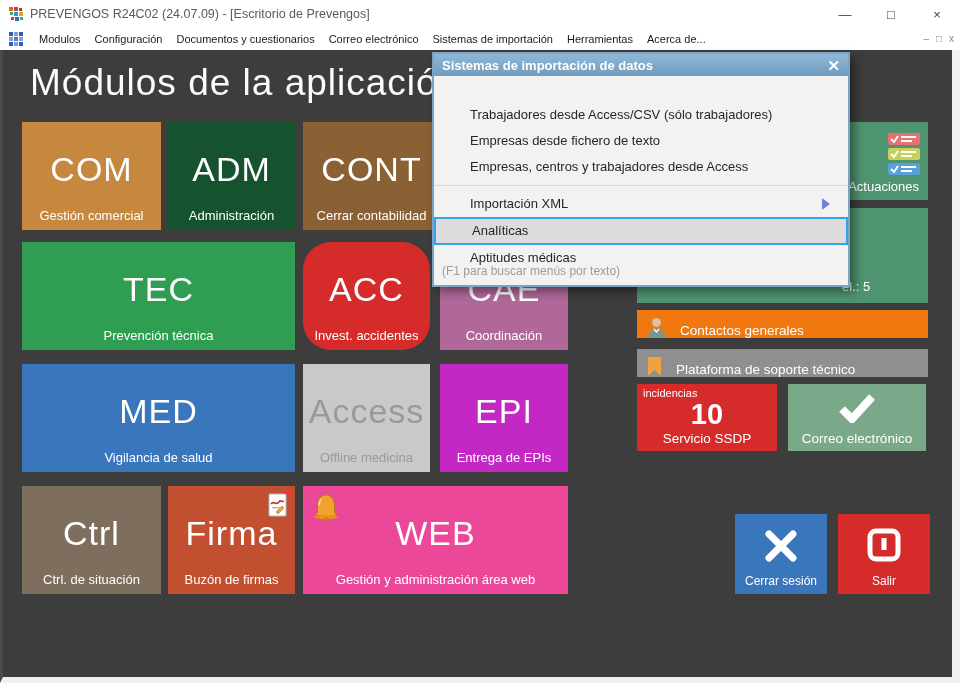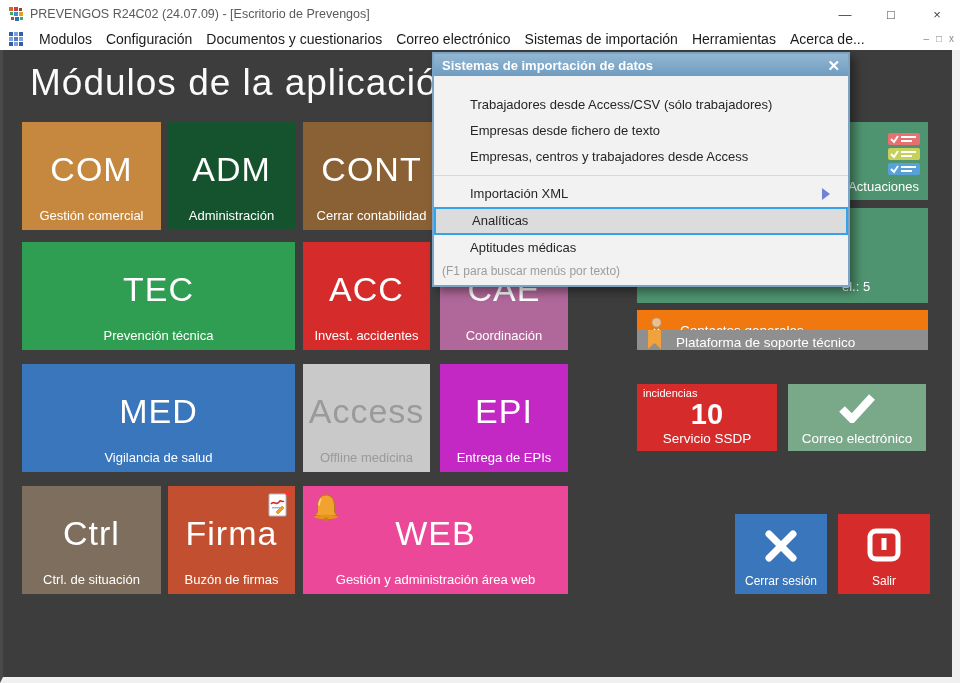--- a/index.html
+++ b/index.html
@@ -13,54 +13,54 @@
   .titlebar { position:absolute; top:0; left:0; width:960px; height:28px; background:#ffffff; }
   .appicon { position:absolute; left:9px; top:7px; width:15px; height:15px; }
   .wintitle { position:absolute; left:30px; top:7px; font-size:12.5px; color:#5a5a5a; }
   .winbtns { position:absolute; right:0; top:0; height:28px; display:flex; }
   .winbtn { width:46px; height:28px; display:flex; align-items:center; justify-content:center;
             font-size:13px; color:#444; cursor:default; }
   
   .menubar { position:absolute; top:28px; left:0; width:960px; height:22px; background:#ffffff;
              display:flex; align-items:center; }
   .menuicon { width:14px; height:14px; margin-left:9px; margin-right:9px; flex:none; }
-  .menuitem { font-size:14px; color:#1b1b1b; padding:0 7px; white-space:nowrap; }
+  .menuitem { font-size:11px; color:#1b1b1b; padding:0 7px; white-space:nowrap; }
   .mdibtns { position:absolute; right:6px; top:0; height:22px; display:flex; align-items:center; gap:7px; }
   .mdibtn { font-size:10px; color:#8a8a8a; line-height:1; }
   
   .client { position:absolute; top:50px; left:0; width:960px; height:633px;
             background:#3d3d3d; border-right:8px solid #f0f0f0; border-bottom:6px solid #f0f0f0;
             border-left:3px solid #4a4a4a; z-index:0; }
   .pagetitle { position:absolute; left:30px; top:62px; font-size:37px; font-weight:400;
                letter-spacing:1px; color:#fbfbfb; z-index:1; }
   
   .tile { position:absolute; z-index:1; color:#fff; text-align:center; cursor:pointer; }
   .tile .code { position:absolute; left:0; right:0; top:26%; font-size:34px; font-weight:400; letter-spacing:1px; }
   .tile .caption { position:absolute; left:0; right:0; bottom:7px; font-size:13px; }
   .t-com  { left:22px;  top:122px; width:139px; height:108px; background:#c6873f; }
   .t-adm  { left:168px; top:122px; width:127px; height:108px; background:#14532d; }
   .t-cont { left:303px; top:122px; width:137px; height:108px; background:#8a6134; }
   .t-tec  { left:22px;  top:242px; width:273px; height:108px; background:#2f9e52; }
-  .t-acc  { left:303px; top:242px; width:127px; height:108px; background:#d62b2b; }
+  .t-acc  { left:303px; top:242px; width:127px; height:108px; background:#d62b2b;border-radius:28px; }
   .t-cae  { left:440px; top:242px; width:128px; height:108px; background:#b0689a; }
   .t-med  { left:22px;  top:364px; width:273px; height:108px; background:#3a76bc; }
   .t-off  { left:303px; top:364px; width:127px; height:108px; background:#c9c9c9; color:#9a9a9a; }
   .t-epi  { left:440px; top:364px; width:128px; height:108px; background:#c428c4; }
   .t-ctrl { left:22px;  top:486px; width:139px; height:108px; background:#7d6e5d; }
   .t-fir  { left:168px; top:486px; width:127px; height:108px; background:#c25030; }
   .t-web  { left:303px; top:486px; width:265px; height:108px; background:#ec4899; }
   
   .t-act  { left:637px; top:122px; width:291px; height:78px;  background:#4f9470; }
   .t-act .caption { left:auto; right:9px; bottom:6px; text-align:right; }
   .t-act .icon-check-list { position:absolute; right:8px; top:11px; }
   .t-ses  { left:637px; top:208px; width:291px; height:95px;  background:#4f9470; }
   .t-ses .caption { left:205px; right:auto; bottom:9px; text-align:left; }
   .bar { position:absolute; z-index:1; color:#fff; display:flex; align-items:flex-end; cursor:pointer; }
   .b-con { left:637px; top:310px; width:291px; height:28px; background:#f0780f; }
-  .b-sop { left:637px; top:330px; width:291px; height:20px; background:#8f8f8f; }
+  .b-sop { left:637px; top:349px; width:291px; height:28px; background:#8f8f8f; }
   .bar .bicon { margin-left:10px; margin-right:14px; flex:none; display:flex; }
   .bar .blabel { font-size:13.5px; }
   .t-ssdp { left:637px; top:384px; width:140px; height:67px; background:#d62b2b; }
   .t-ssdp .mini { position:absolute; left:6px; top:3px; font-size:11px; }
   .t-ssdp .big  { position:absolute; left:0; right:0; top:14px; font-size:29px; font-weight:bold; }
   .t-ssdp .caption { bottom:5px; font-size:13.5px; }
   .t-mail { left:788px; top:384px; width:138px; height:67px; background:#7aa98a; }
   .t-mail .cicon { position:absolute; left:0; right:0; top:9px; display:flex; justify-content:center; }
   .t-mail .caption { bottom:5px; font-size:13.5px; }
   .t-out  { left:735px; top:514px; width:92px; height:80px; background:#3a76bc; }
@@ -70,21 +70,21 @@
   .corner-doc  { position:absolute; right:4px; top:4px; }
   .corner-bell { position:absolute; left:8px; top:6px; }
   
   .dropdown { position:absolute; left:432px; top:52px; width:418px; height:235px; z-index:10;
               border:2px solid #7aa3c4; background:#f2f2f2;
               box-shadow:5px 5px 9px rgba(0,0,0,0.40); }
   .dd-header { height:22px; background:linear-gradient(#93b7d3,#6e9cc0); color:#fff;
                font-size:13px; font-weight:bold; display:flex; align-items:center; padding:0 8px; }
   .dd-header .dd-title { flex:1; }
   .dd-close { font-size:15px; font-weight:bold; color:#fff; cursor:pointer; line-height:1; }
-  .dd-body { position:relative; height:209px; padding-top:16px; }
+  .dd-body { position:relative; height:209px; padding-top:26px; }
   .dd-item { height:26px; line-height:26px; padding-left:36px; font-size:13px; color:#262626;
              position:relative; cursor:pointer; }
   .dd-sep { border-top:1px solid #d8d8d8; margin:5px 0; }
   .dd-item.hl { background:#dcdcdc; border:2px solid #35a3e8; height:28px; line-height:24px; }
   .dd-arrow { position:absolute; right:18px; top:7px; width:0; height:0;
               border-left:8px solid #7280d8; border-top:6px solid transparent; border-bottom:6px solid transparent; }
   .dd-footer { position:absolute; left:8px; bottom:7px; font-size:12px; color:#9c9c9c; }
 </style>
 </head>
 <body>

